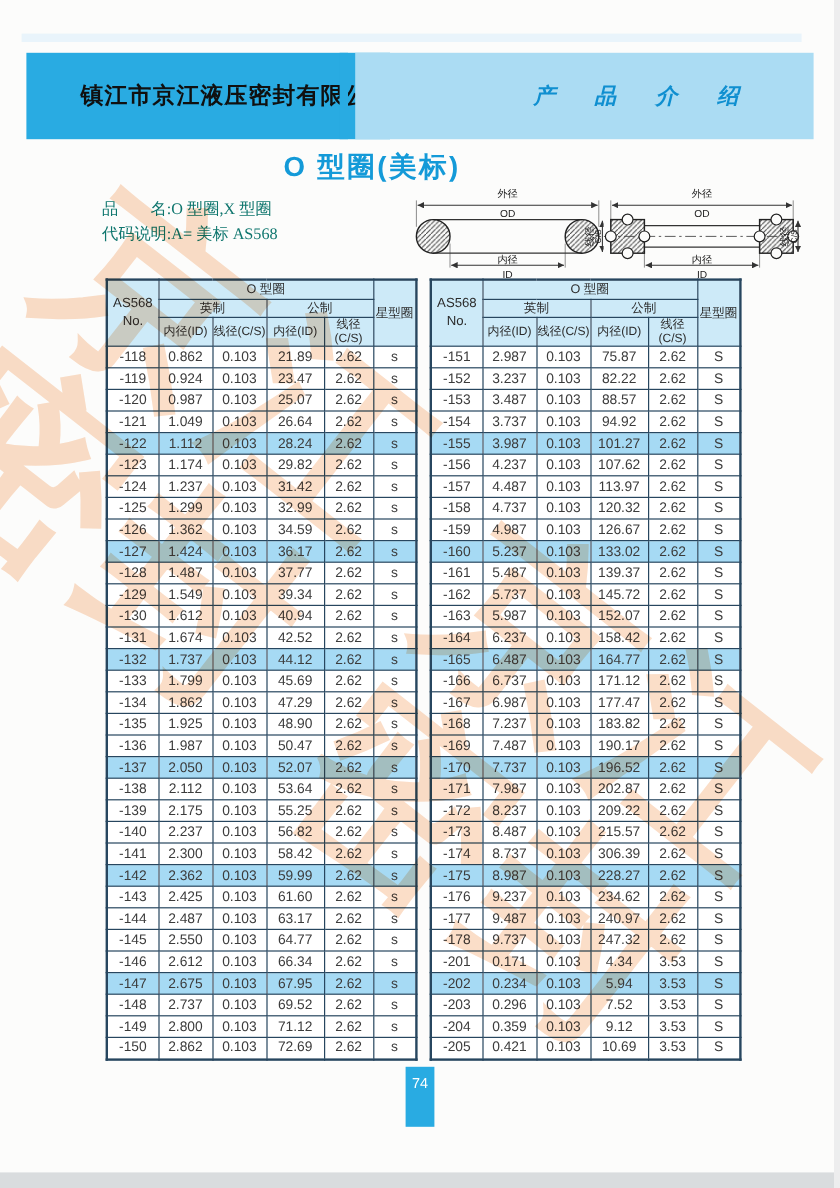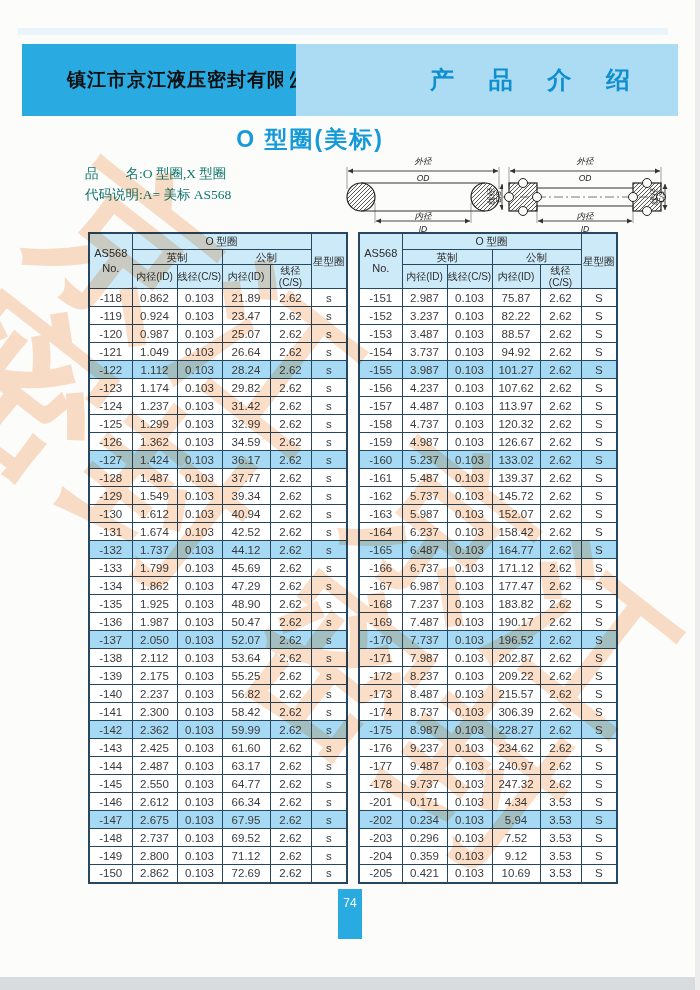--- a/index.html
+++ b/index.html
@@ -17,31 +17,31 @@
   .company{
     font-family:"DejaVu Serif","Liberation Serif",serif;
     font-weight:bold;font-size:19px;color:#101010;letter-spacing:1px;white-space:nowrap;
   }
   .band-sep{position:absolute;left:283px;top:44px;width:7px;height:72px;background:#29abe2;}
   .band-light{
     position:absolute;left:296px;top:44px;width:382px;height:72px;background:#abdcf3;
     display:flex;align-items:center;justify-content:center;
   }
   .section-title{
-    color:#0f8fd0;font-size:24px;font-weight:bold;
+    color:#0f8fd0;font-size:18px;font-weight:bold;font-style:italic;
     letter-spacing:14px;margin-left:100px;white-space:nowrap;
   }
   .page-title{
     position:absolute;left:0;top:124px;width:620px;text-align:center;
     color:#149ad8;font-size:23px;font-weight:bold;letter-spacing:2px;
   }
   
   .info{position:absolute;left:85px;top:163px;font-size:13.5px;color:#0f766e;line-height:21px;font-family:Liberation Serif, serif;}
   
-  .diagrams{position:absolute;left:343px;top:155px;width:340px;height:80px;display:flex;gap:0;font-style:italic;}
+  .diagrams{position:absolute;left:343px;top:155px;width:340px;height:80px;display:flex;gap:0;}
   .diagrams svg{display:block;}
   .dg-txt{font-size:8.5px;fill:#222;font-family:"Liberation Sans",sans-serif;}
   
   .otable{
     position:absolute;top:232px;border-collapse:collapse;table-layout:fixed;
     width:258px;font-size:11.5px;color:#3b3b3b;background:#fff;z-index:1;
     border:2px solid #27465f;
   }
   #table-left{left:88px;}
   #table-right{left:358px;}

